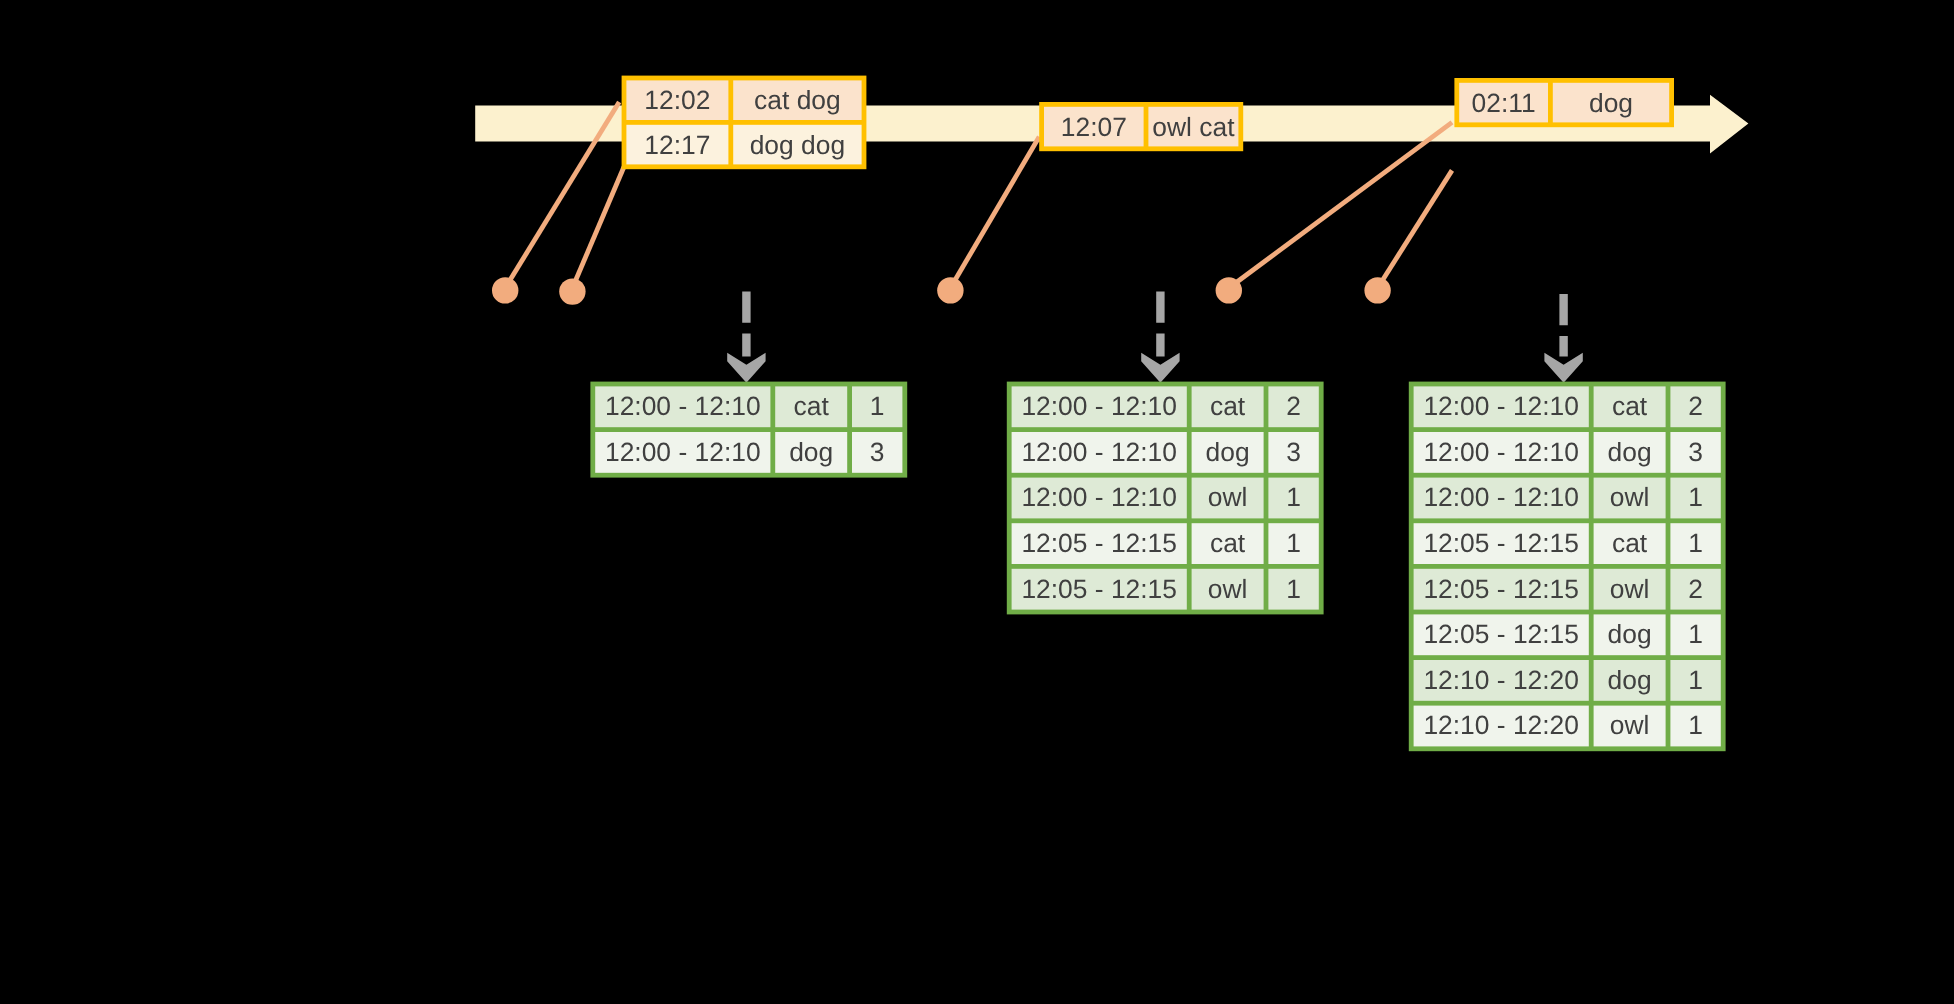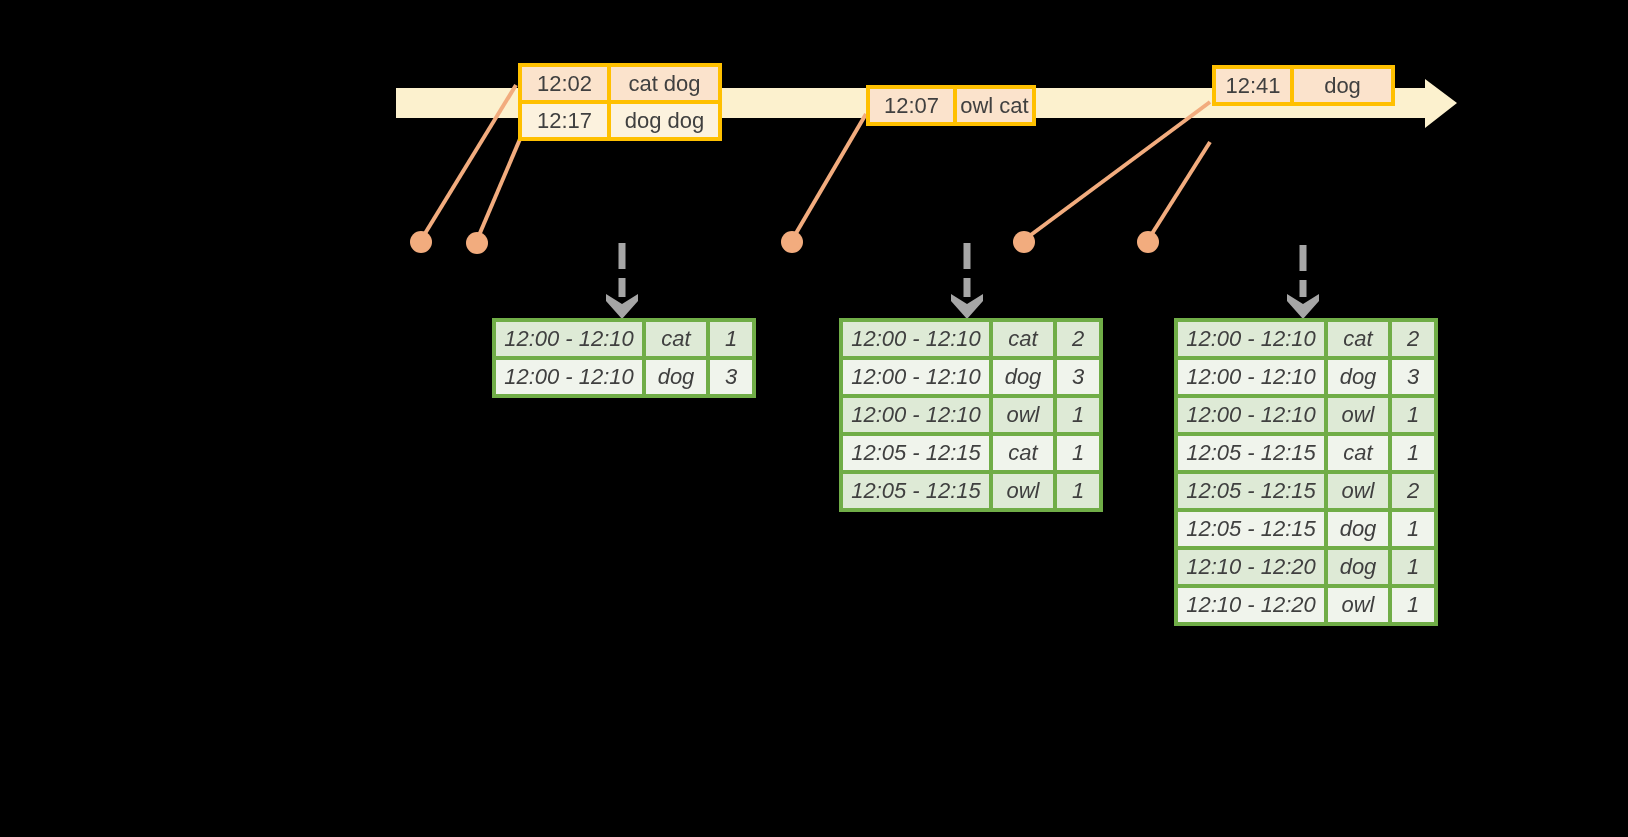--- a/index.html
+++ b/index.html
@@ -23,21 +23,21 @@
 
   table { position: absolute; border-collapse: separate; border-spacing: 4px; text-align: center; }
   td { font-size: 22px; color: var(--text); vertical-align: middle; }
 
   table.event { background: var(--event-border); }
   table.event td { height: 33px; }
   table.event tr:nth-child(odd) td { background: var(--event-row-dark); }
   table.event tr:nth-child(even) td { background: var(--event-row-light); }
 
   table.result { background: var(--result-border); }
-  table.result td { height: 34px; font-style: italic; }
+  table.result td { height: 34px; }
   table.result tr:nth-child(odd) td { background: var(--result-row-dark); }
   table.result tr:nth-child(even) td { background: var(--result-row-light); }
 
   #et0 { left: 518px; top: 63px; }
   #et1 { left: 866px; top: 85px; }
   #et2 { left: 1212px; top: 65px; }
   #et0 .c-time { width: 85px; } #et0 .c-words { width: 107px; }
   #et1 .c-time { width: 83px; } #et1 .c-words { width: 75px; }
   #et2 .c-time { width: 74px; } #et2 .c-words { width: 97px; }
 
@@ -113,21 +113,21 @@
       </tbody>
   </table>
 
   <table class="event" id="et2">
     <colgroup>
         <col class="c-time">
         <col class="c-words">
       </colgroup>
     <tbody>
         <tr>
-          <td>12:41</td>
+          <td>02:11</td>
           <td>dog</td>
         </tr>
       </tbody>
   </table>
 
   <table class="result" id="rt0">
     <colgroup>
         <col class="c-window">
         <col class="c-word">
         <col class="c-count">

